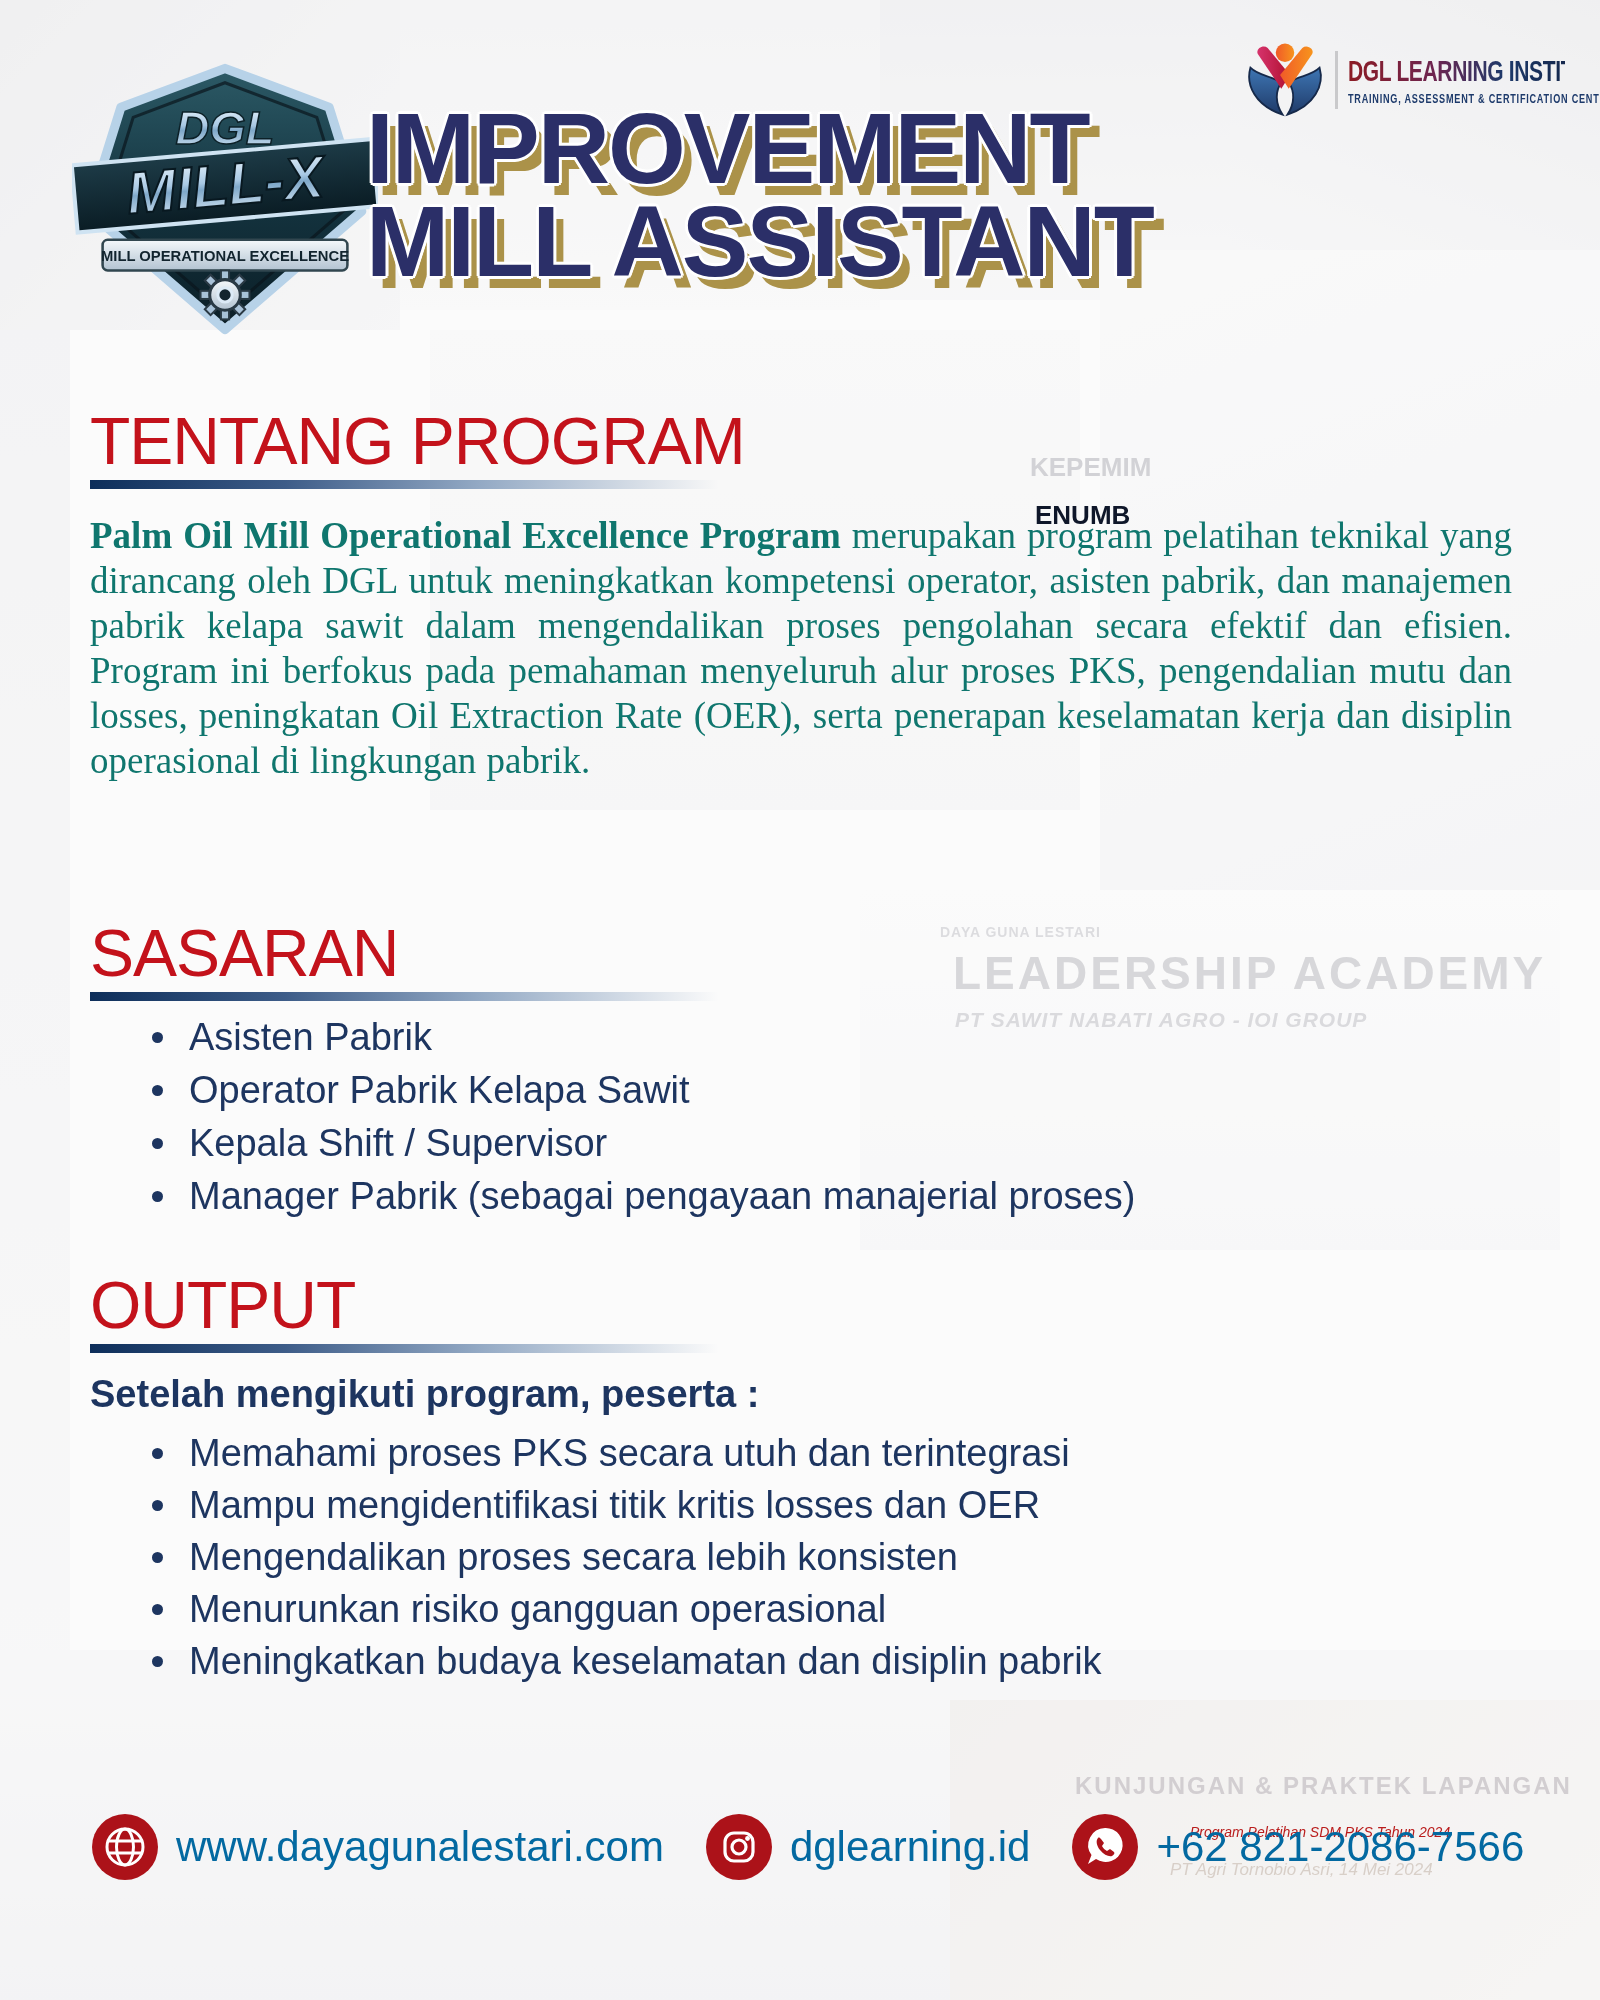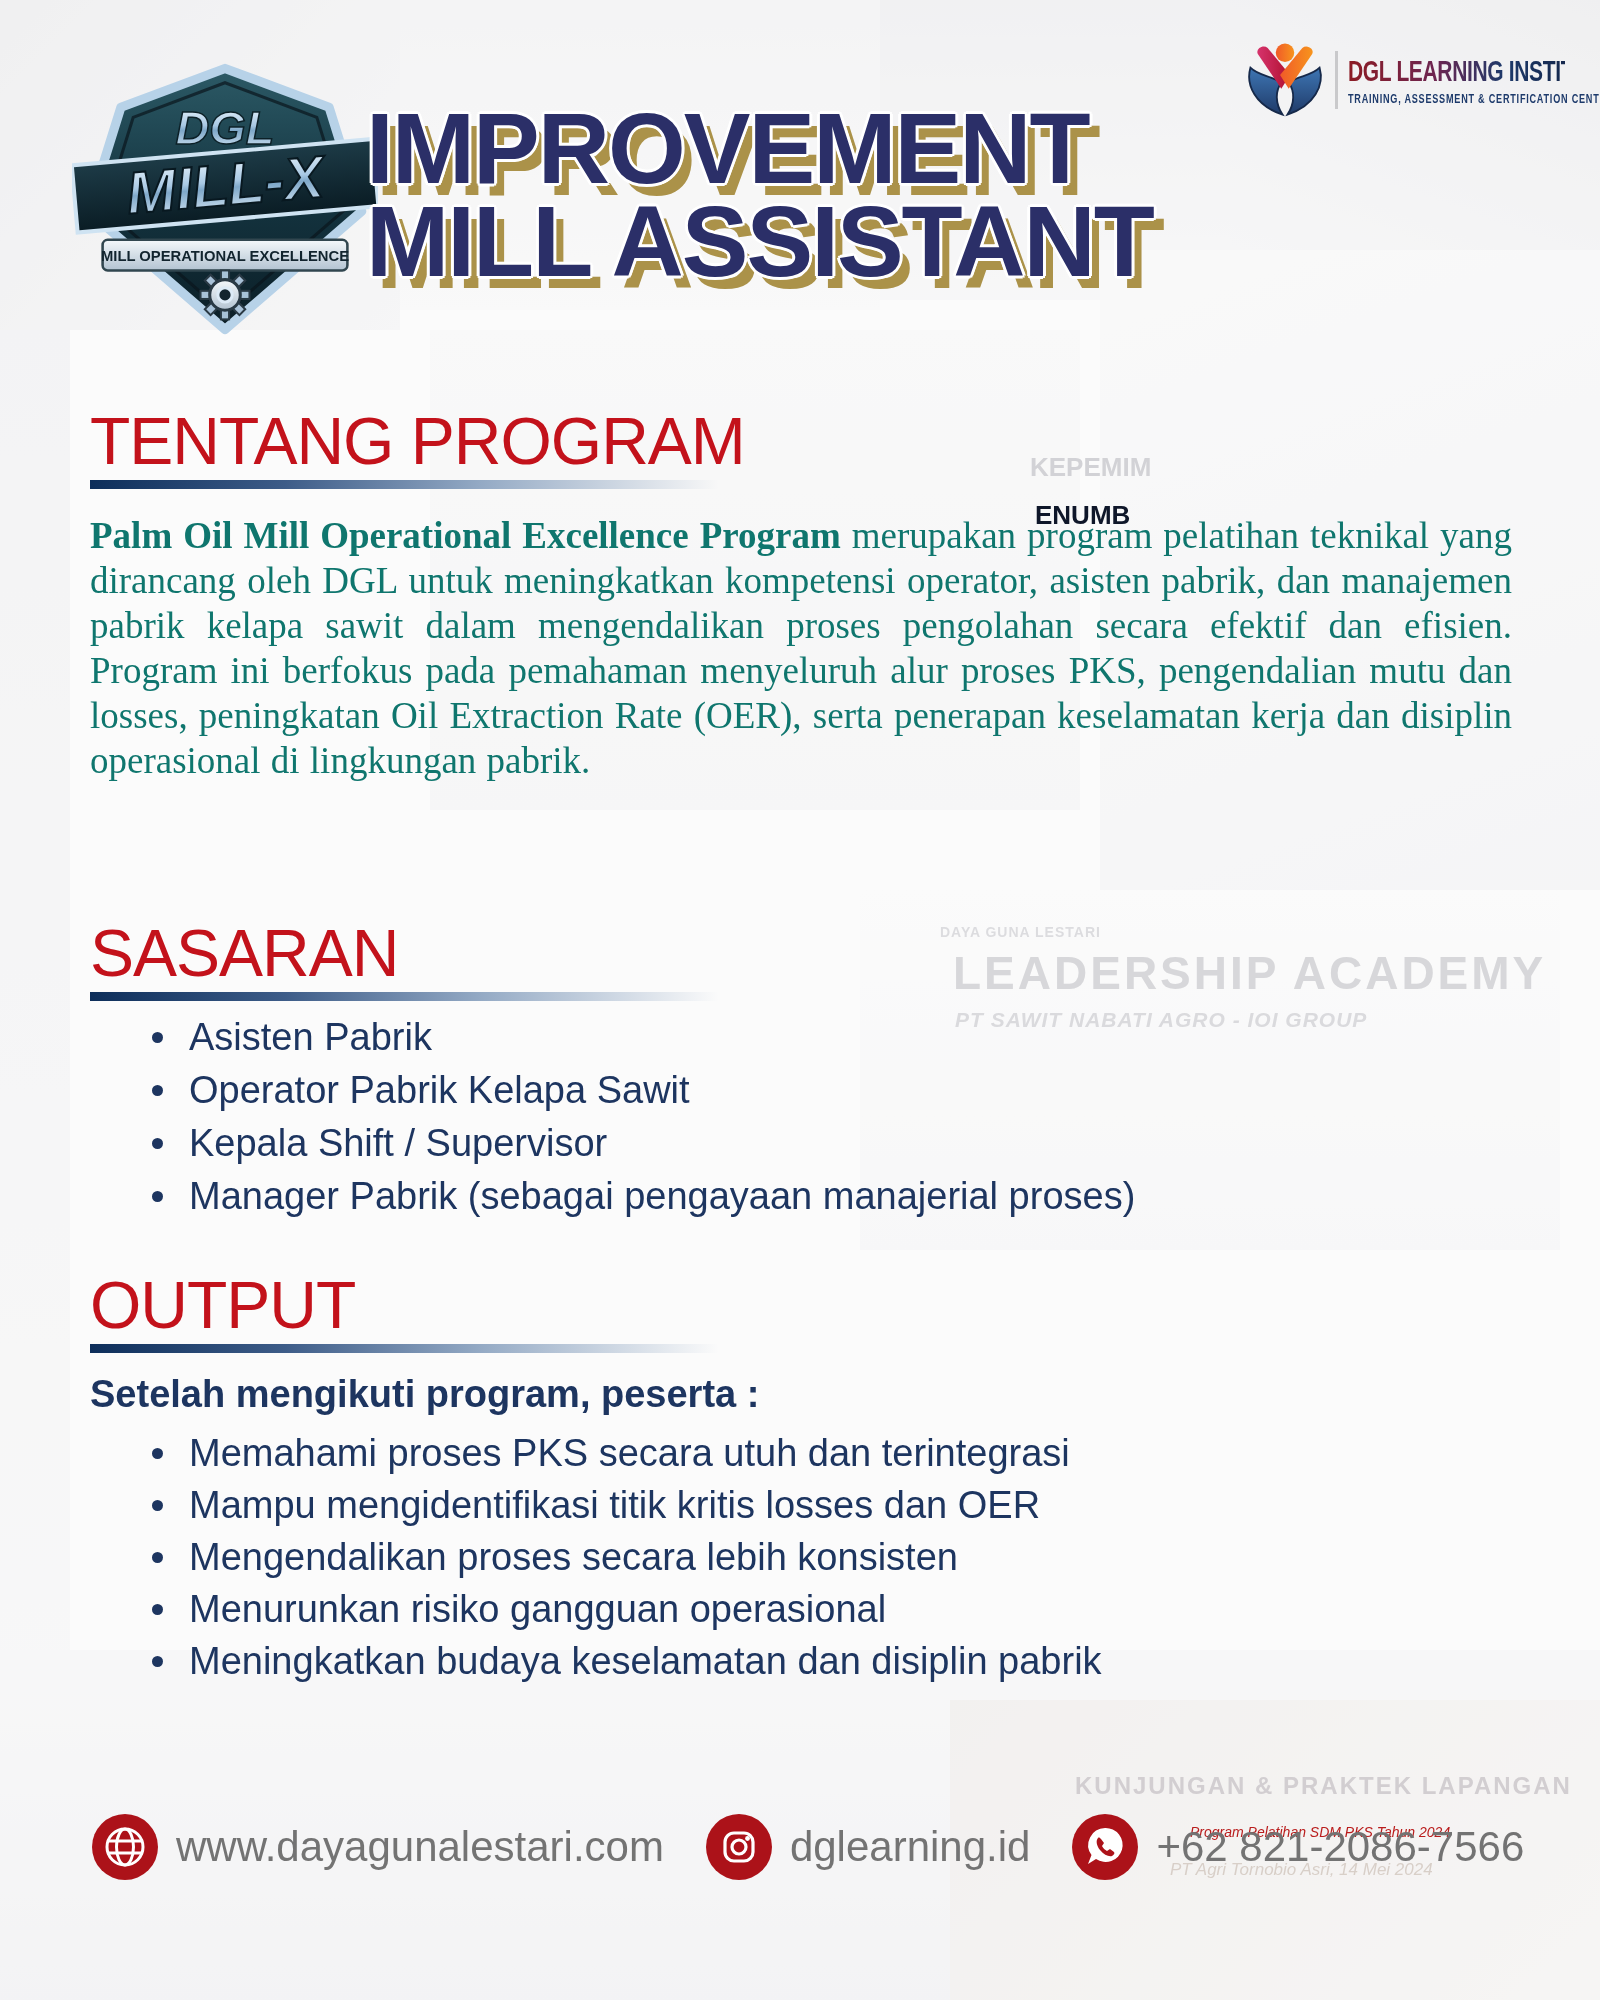--- a/index.html
+++ b/index.html
@@ -62,21 +62,21 @@
   ul.blist{list-style:none;margin:10px 0 0 0;padding:0;}
   .sec-sasaran ul.blist{margin-top:10px;}
   ul.blist li{display:flex;align-items:flex-start;padding-left:62px;font-size:38px;line-height:53px;color:#1d3560;}
   .sec-output ul.blist li{line-height:52px;}
   .dot{flex:0 0 auto;width:11px;height:11px;border-radius:50%;background:#1d3560;margin:21px 26px 0 0;}
 
   
   .footer{position:absolute;left:92px;top:1814px;display:flex;align-items:center;gap:42px;}
   .contact{display:flex;align-items:center;gap:18px;cursor:pointer;}
   .cicon{width:66px;height:66px;flex:0 0 auto;}
-  .clabel{font-size:42px;color:#737373;white-space:nowrap;}
+  .clabel{font-size:42px;color:#0369a1;white-space:nowrap;}
 </style>
 </head>
 <body>
 
 <div class="page">
 
   <div class="bg">
     <div class="ph" style="left:0;top:0;width:400px;height:330px;background:linear-gradient(135deg,#d9d9dc,#e8e8ea);"></div>
     <div class="ph" style="left:400px;top:0;width:480px;height:310px;background:linear-gradient(180deg,#e3e3e6,#efefef);"></div>
     <div class="ph" style="left:880px;top:0;width:350px;height:300px;background:linear-gradient(180deg,#dcdcdf,#ebebed);"></div>

